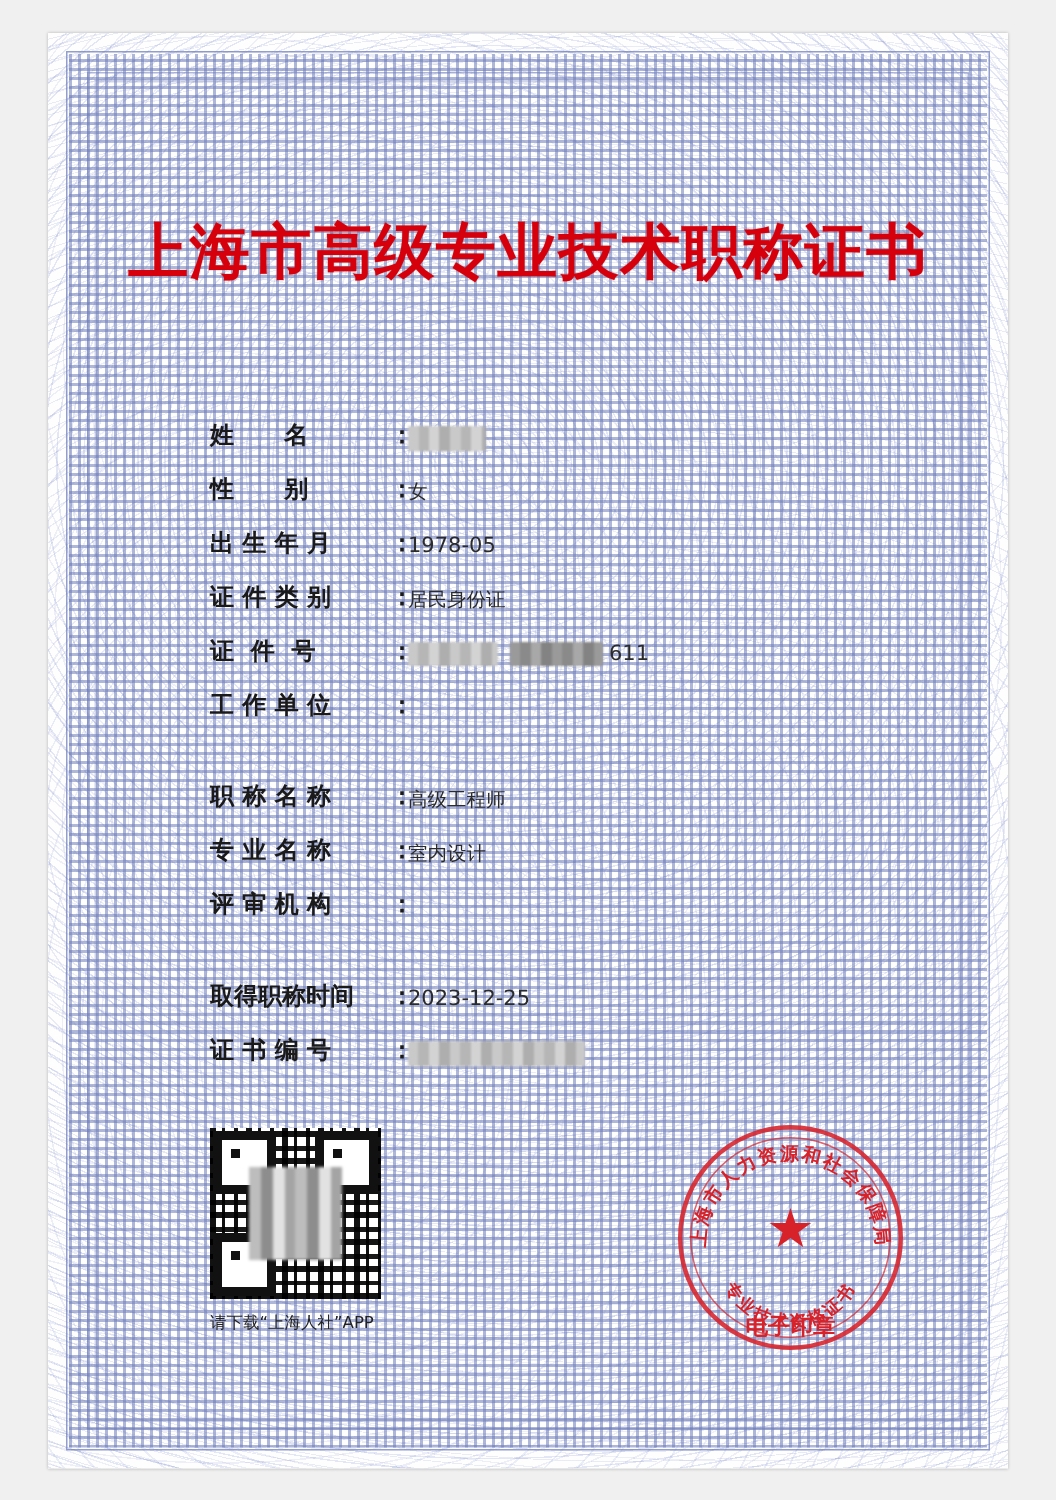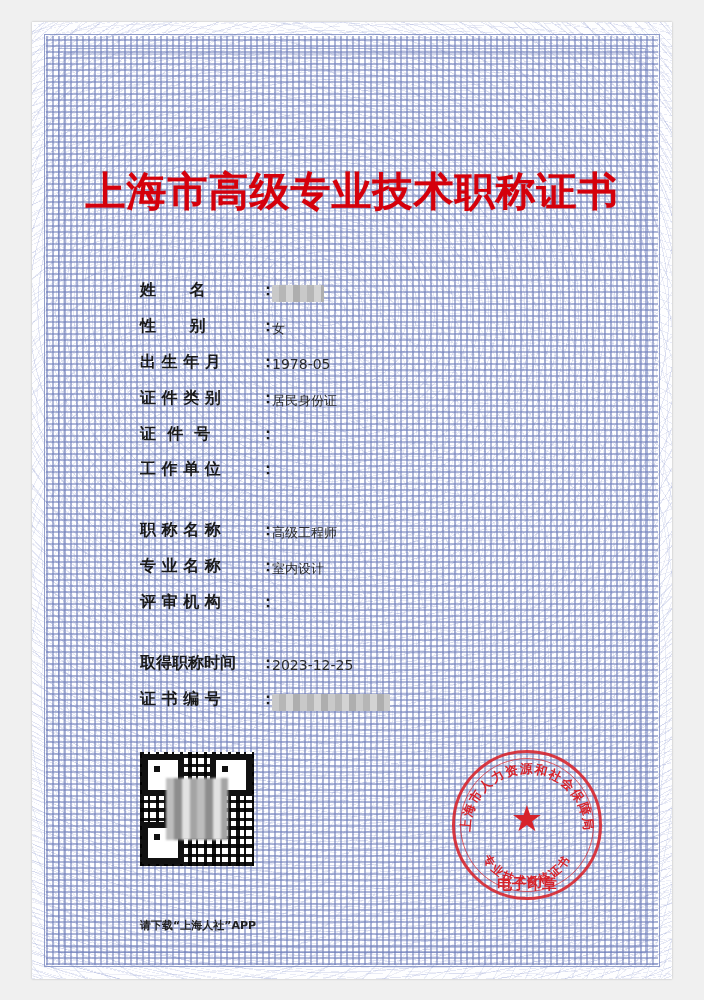--- a/index.html
+++ b/index.html
@@ -84,21 +84,20 @@
     left: 0;
     width: 100%;
     text-align: center;
     font-family: "DejaVu Sans", sans-serif;
     font-weight: bold;
     font-size: 40px;
     letter-spacing: 1px;
     color: #d5000b;
     text-shadow: 0 0 1px rgba(180,0,8,0.5);
     white-space: nowrap;
-    margin-top: 24px;
   }
 
   
   .fields {
     position: absolute;
     left: 108px;
     top: 258px;
     width: 470px;
   }
   .row {
@@ -188,25 +187,25 @@
     left: 26px; top: 26px;
     width: 62px; height: 62px;
     background:
       repeating-linear-gradient(90deg, #bdbdbd 0 8px, #8d8d8d 8px 16px, #e2e2e2 16px 24px, #a4a4a4 24px 31px),
       repeating-linear-gradient(0deg, rgba(255,255,255,0.35) 0 8px, rgba(0,0,0,0.25) 8px 16px);
     filter: blur(1px);
   }
   .qr-caption {
     position: absolute;
     left: 108px;
-    top: 896px;
+    top: 852px;
     width: 240px;
     font-family: "DejaVu Sans", sans-serif;
     font-size: 11px;
-    font-weight: bold;
+    font-weight: normal;
     color: #222;
     line-height: 16px;
   }
 
   
   .seal {
     position: absolute;
     left: 420px;
     top: 728px;
     width: 150px;
@@ -294,20 +293,23 @@
           <span class="chars">证&nbsp;件&nbsp;类&nbsp;别</span>
             <span class="colon">：</span>
         </div>
         <div class="value small">居民身份证</div>
       </div>
 
       <div class="row">
         <div class="label">
           <span class="chars">证&nbsp;&nbsp;件&nbsp;&nbsp;号</span>
             <span class="colon">：</span>
+        </div>
+        <div class="value">
+          <span class="redact" style="width:60px;height:16px;"></span><span class="gap"></span><span class="redact dark" style="width:62px;height:16px;"></span><span style="display:inline-block;width:4px;"></span><span>611</span>
         </div>
       </div>
 
       <div class="row">
         <div class="label">
           <span class="chars">工&nbsp;作&nbsp;单&nbsp;位</span>
             <span class="colon">：</span>
         </div>
       </div>
 

